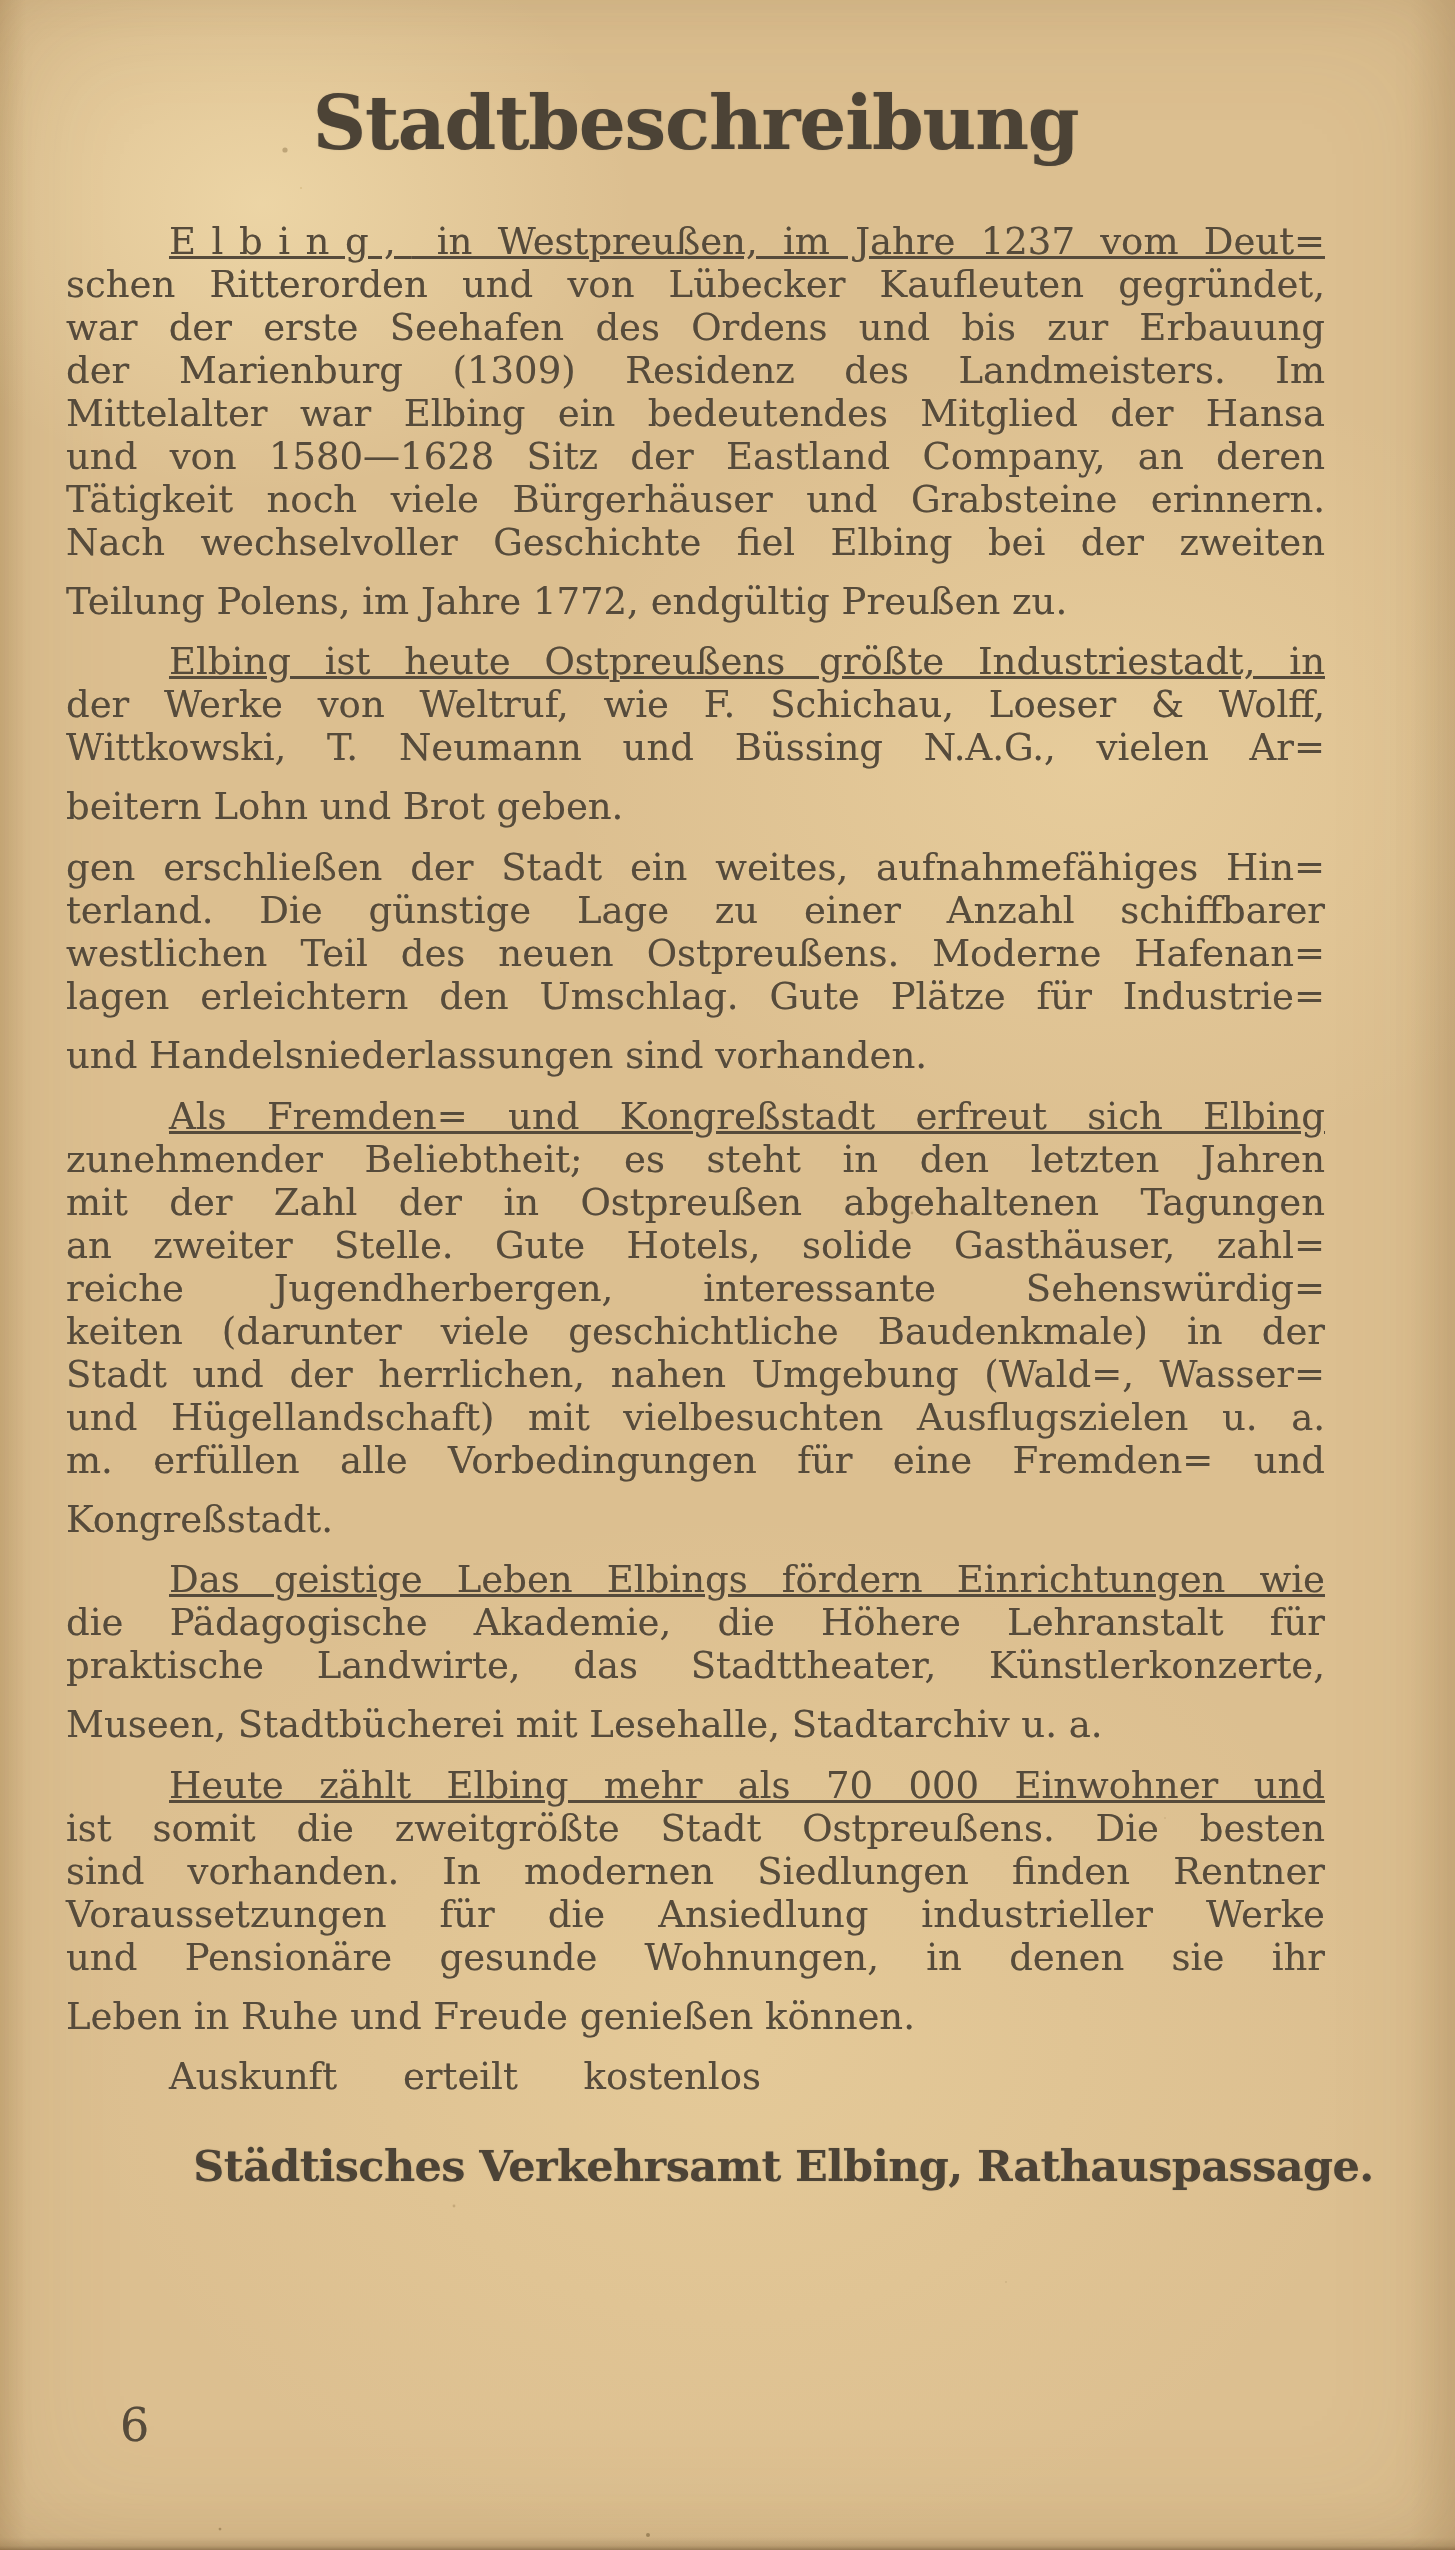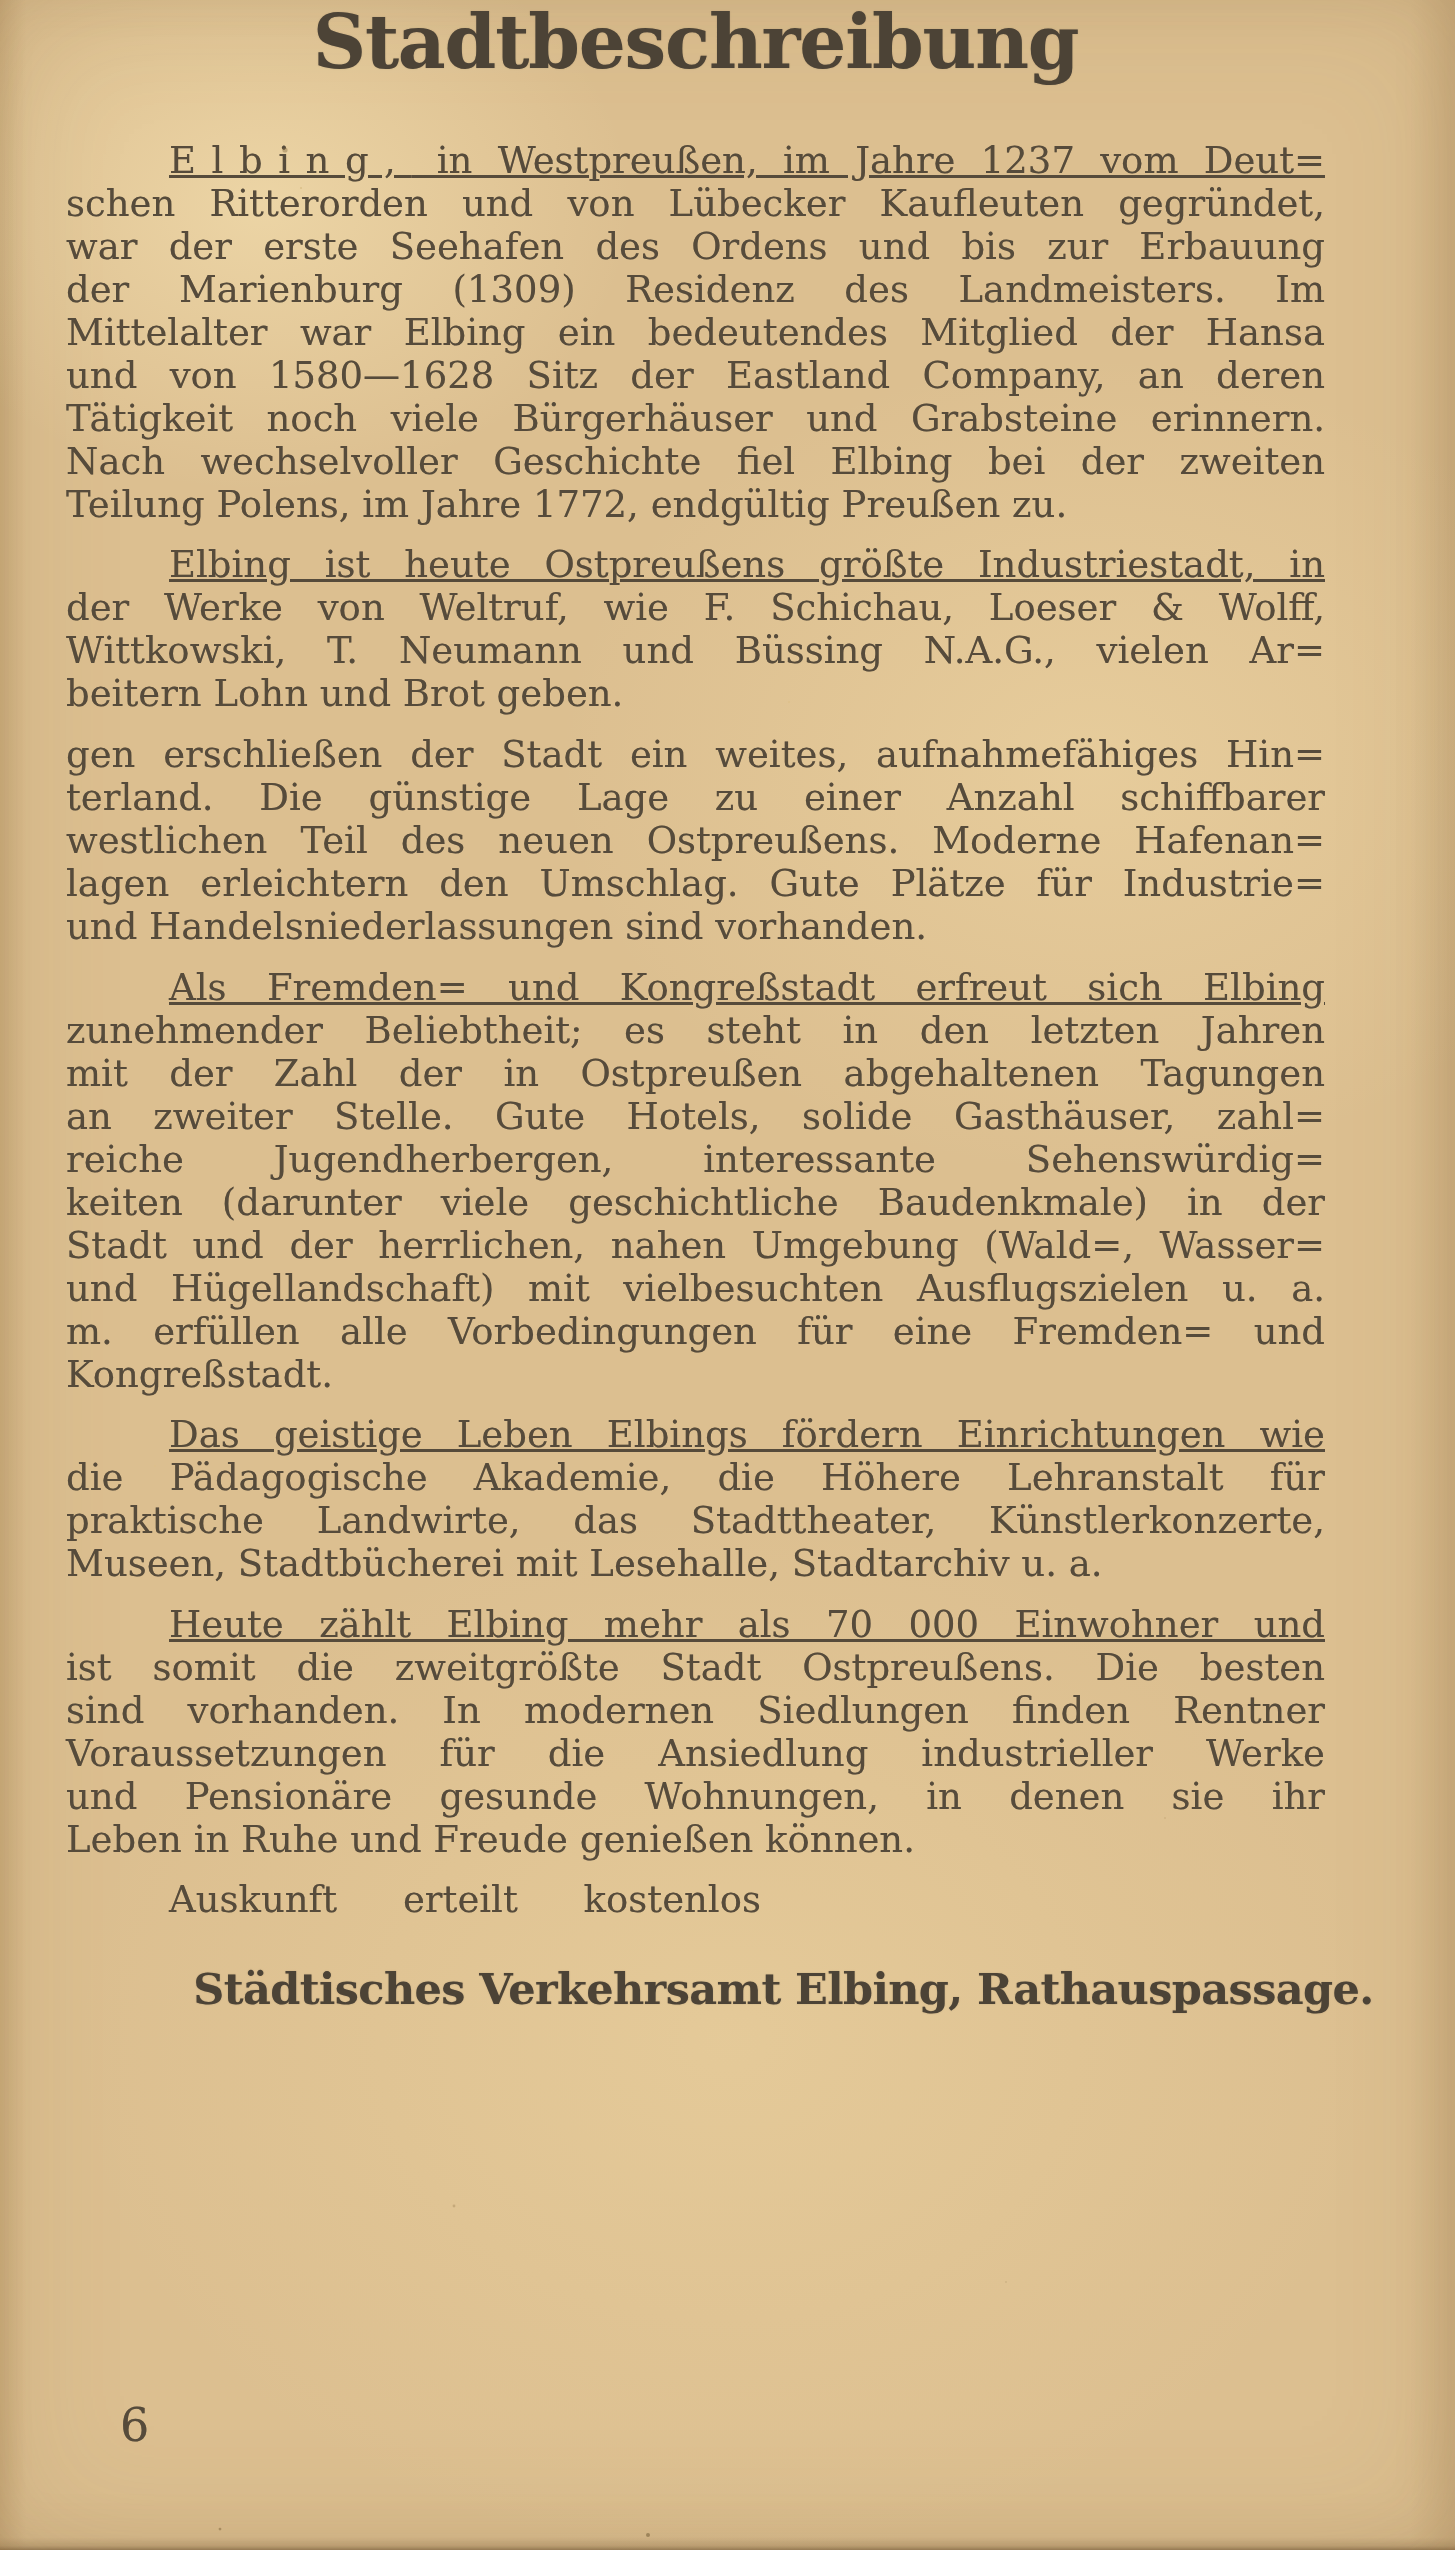--- a/index.html
+++ b/index.html
@@ -46,20 +46,21 @@
 
   .content {
     position: absolute;
     left: 66px;
     top: 0;
     width: 1259px;
     color: var(--ink, #564b3b);
   }
 
   .title {
+    margin-top: 81px;
     text-align: center;
     font-size: 74px;
     line-height: 1.16;
     font-weight: bold;
     letter-spacing: -1.2px;
     color: var(--ink-heavy, #4c4336);
     text-shadow: 0 0 1.2px rgba(86,75,59,0.35);
   }
 
   .paragraphs { margin-top: 53px; }
@@ -67,21 +68,21 @@
   .para {
     margin-bottom: 17.6px;
     font-size: 37px;
     line-height: 43px;
     color: var(--ink, #564b3b);
     text-shadow: 0 0 0.6px rgba(86,75,59,0.40);
   }
 
   .line { text-align: justify; text-align-last: justify; }
   .line.first { text-indent: 103px; text-decoration: underline; }
-  .line.last { text-align-last: left; }
+  .line.last { text-align-last: left; margin-top: 16px; }
 
   .sperr { letter-spacing: 0.42em; }
 
   .auskunft {
     margin-top: 16px;
     font-size: 37px;
     line-height: 43px;
     text-indent: 103px;
     word-spacing: 54px;
     color: var(--ink, #564b3b);

